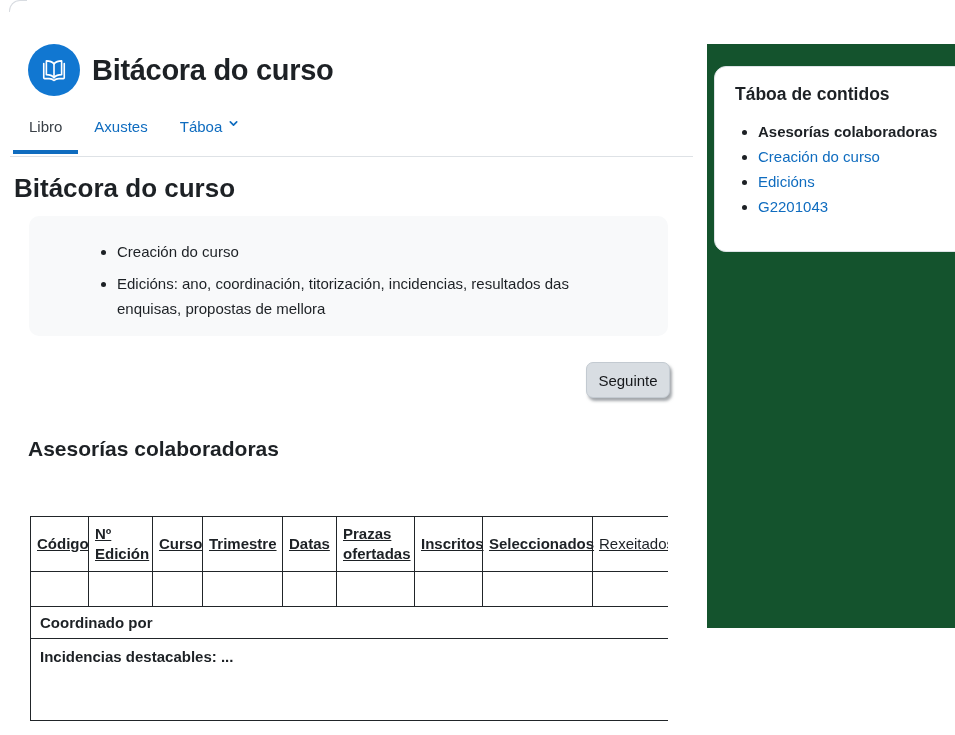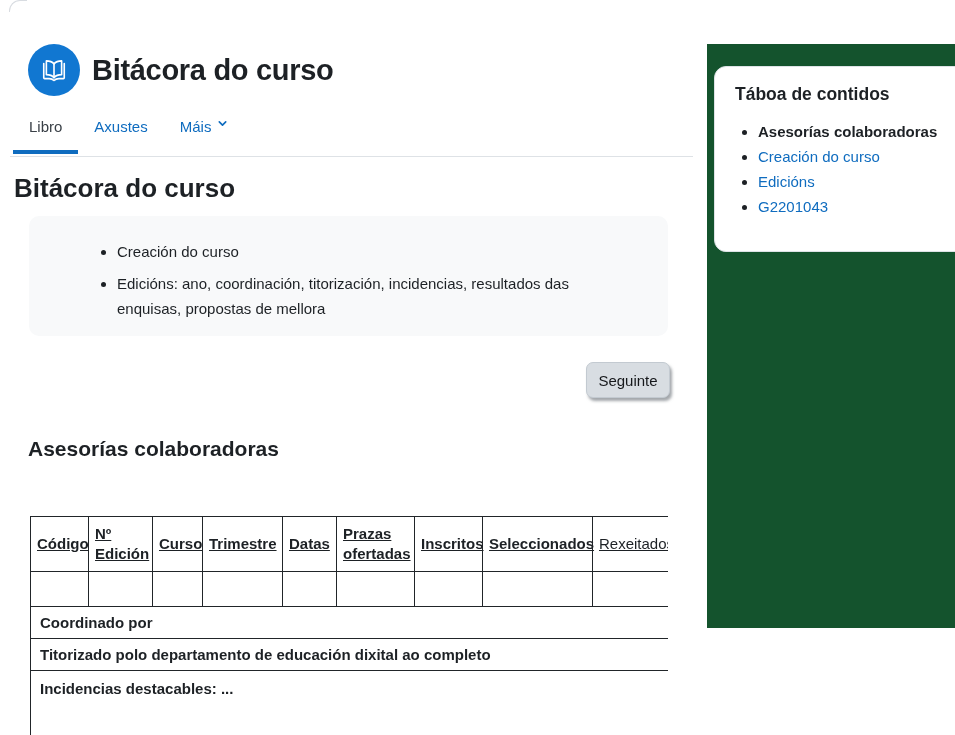--- a/index.html
+++ b/index.html
@@ -100,21 +100,21 @@
   </div>
 
   <nav class="tabs">
     <a class="tab active">
       <span>Libro</span>
     </a>
     <a class="tab">
       <span>Axustes</span>
     </a>
     <a class="tab">
-      <span>Máis</span>
+      <span>Táboa</span>
       <svg width="11" height="11" viewBox="0 0 12 12" fill="none" stroke="#0f6cbf" stroke-width="1.8" stroke-linecap="round" stroke-linejoin="round">
         <path d="M2.5 4.2 6 7.7l3.5-3.5"></path>
       </svg>
     </a>
   </nav>
   <div class="divider"></div>
 
   <h2 class="book-title">Bitácora do curso</h2>
 
   <div class="summary-box">
@@ -162,23 +162,20 @@
           <td></td>
           <td></td>
           <td></td>
           <td></td>
           <td></td>
           <td></td>
         </tr>
         <tr>
           <td class="info-cell" colspan="9">Coordinado por</td>
         </tr>
-        <tr>
-          <td class="info-cell" colspan="9">Titorizado polo departamento de educación dixital ao completo</td>
-        </tr>
         <tr class="tall">
           <td class="info-cell" colspan="9">Incidencias destacables: ...</td>
         </tr>
       </tbody>
     </table>
   </div>
 </div>
 
 <aside class="region-right">
   <div class="toc-card">

